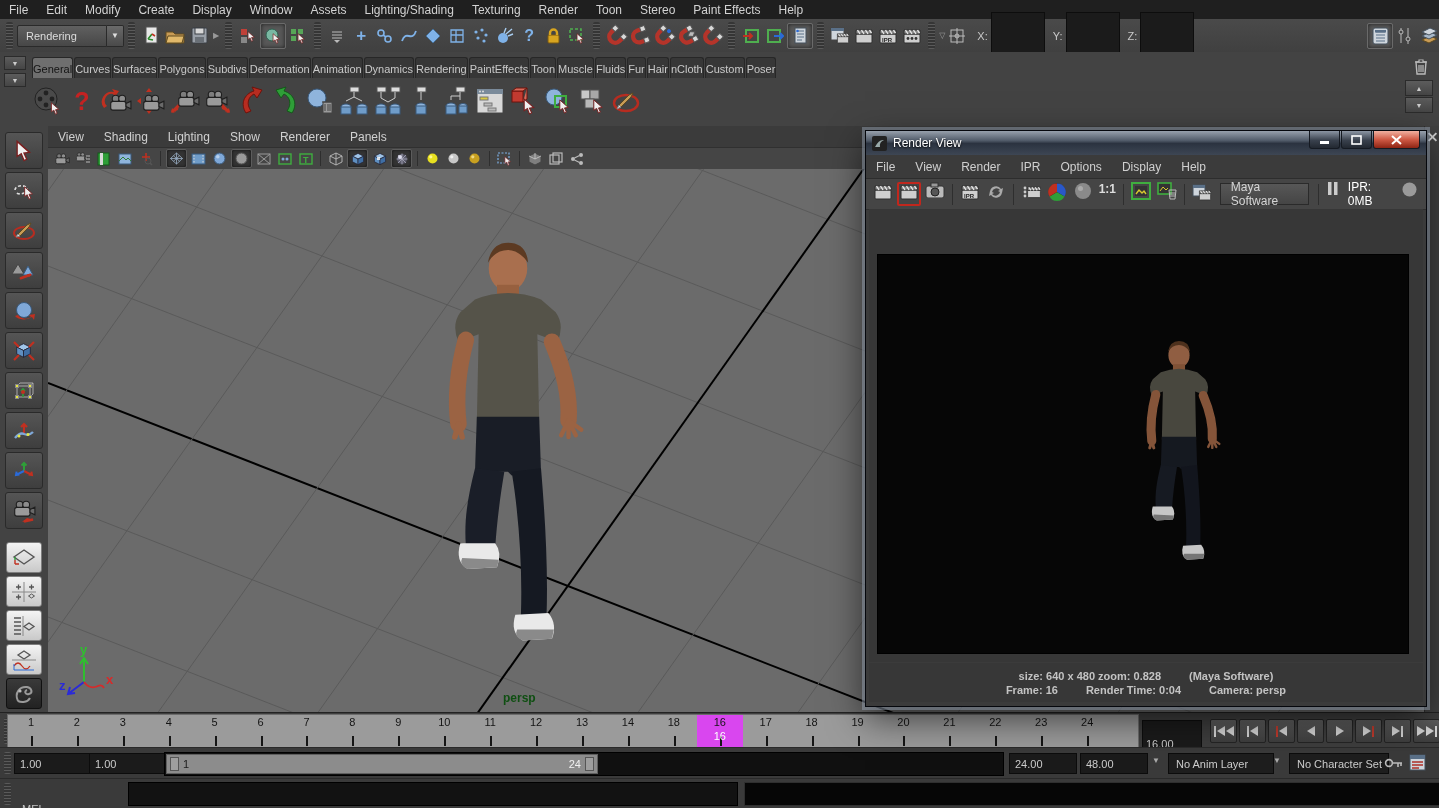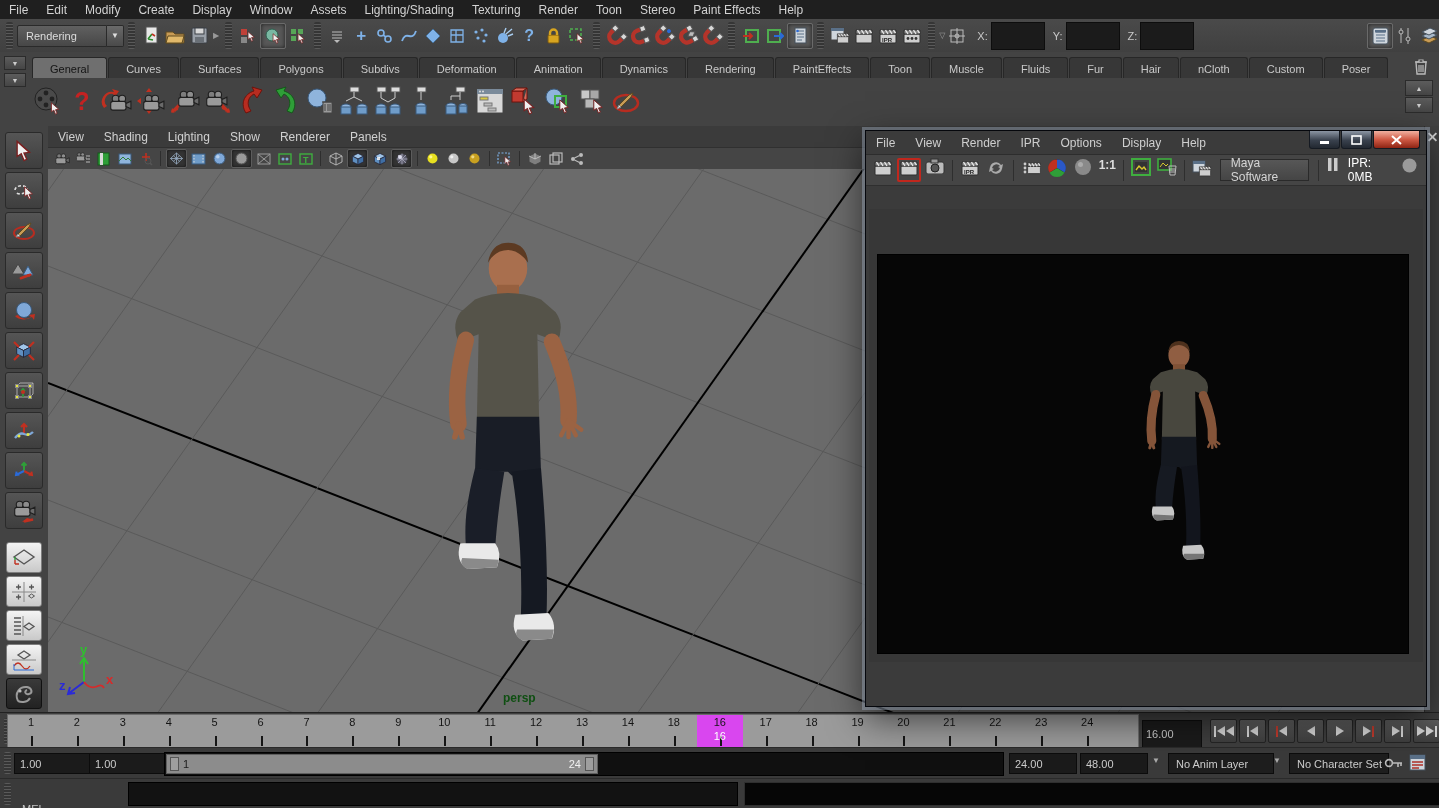--- a/index.html
+++ b/index.html
@@ -13,27 +13,27 @@
   #menubar{left:0;top:0;width:1439px;height:19px;background:#1f1f1f;border-bottom:1px solid #000}
   #menubar .mitem{padding:0 9px;height:19px;display:flex;align-items:center;color:#d2d2d2;font-size:12px;cursor:default}
   
   #statusline{left:0;top:19px;width:1439px;height:33px;background:linear-gradient(#4a4a4a,#404040);border-bottom:1px solid #2c2c2c;display:flex;align-items:center;padding:0 2px}
   .combo{height:20px;background:linear-gradient(#606060,#474747);border:1px solid #2a2a2a;color:#ddd;display:flex;align-items:center;padding:0 8px;border-radius:2px 0 0 2px}
   .combo-arrow{width:16px;height:20px;background:linear-gradient(#6a6a6a,#4a4a4a);border:1px solid #2a2a2a;border-left:none;display:flex;align-items:center;justify-content:center;border-radius:0 2px 2px 0;color:#ddd;font-size:8px}
   .ic{width:24px;height:24px;display:inline-flex;align-items:center;justify-content:center;flex:0 0 auto;border-radius:2px}
   .ic.on{background:#585858;box-shadow:inset 0 0 4px #1f1f1f;border:1px solid #6a6a6a}
   .ic svg{display:block}
   .coord-lbl{color:#c9c9c9;margin:0 3px 0 8px}
-  .tfield{width:46px;height:18px;background:#1b1b1b;border:1px solid #0d0d0d;color:#ccc;font-family:"Liberation Sans",sans-serif;font-size:11px;padding:4px 3px}
+  .tfield{width:46px;height:18px;background:#1b1b1b;border:1px solid #0d0d0d;color:#ccc;font-family:"Liberation Sans",sans-serif;font-size:11px;padding:14px 3px}
   
   #shelf{left:0;top:52px;width:1439px;height:74px;background:#434343;border-bottom:1px solid #252525}
   #shelf-left{position:absolute;left:2px;top:4px;width:26px;display:flex;flex-direction:column;gap:3px;align-items:center}
   .mini-arrow{width:20px;height:12px;background:linear-gradient(#5c5c5c,#454545);border:1px solid #2b2b2b;color:#ccc;font-size:7px;display:flex;align-items:center;justify-content:center}
   #shelf-tabs{position:absolute;left:32px;top:5px;right:40px;height:21px;display:flex;overflow:hidden}
-  .tab{height:21px;padding:0 17px;background:#373737;color:#c9c9c9;border:1px solid #272727;border-bottom:none;display:flex;align-items:center;margin-right:1px;border-radius:3px 3px 0 0;white-space:nowrap}
+  .tab{height:21px;padding:0 0;background:#373737;color:#c9c9c9;border:1px solid #272727;border-bottom:none;display:flex;align-items:center;margin-right:1px;border-radius:3px 3px 0 0;white-space:nowrap}
   .tab.active{background:#6f6f6f;color:#141414}
   #shelf-icons{position:absolute;left:32px;top:27px;right:46px;height:44px;display:flex;align-items:center;gap:2px}
   .shic{width:32px;height:36px;display:flex;align-items:center;justify-content:center;flex:0 0 auto}
   #shelf-right{position:absolute;right:2px;top:2px;width:36px;height:70px}
   
   #main{left:0;top:126px;width:1439px;height:586px;background:#434343}
   #toolbox{position:absolute;left:0;top:0;width:48px;height:586px;background:#434343;border-right:1px solid #2d2d2d;display:flex;flex-direction:column;align-items:center;padding-top:6px}
   .tbtn{width:36px;height:35px;margin-bottom:3px;background:linear-gradient(#555,#3e3e3e);border:1px solid #2a2a2a;border-radius:3px;display:flex;align-items:center;justify-content:center;flex:0 0 auto}
   .lbtn{width:34px;height:29px;margin-bottom:3px;background:linear-gradient(#f4f4f4,#c9c9c9);border:1px solid #7e7e7e;border-radius:3px;display:flex;align-items:center;justify-content:center;flex:0 0 auto}
   .lbtn.dark{background:linear-gradient(#3a3a3a,#222);border-color:#111}
@@ -879,20 +879,27 @@
       <div id="persp-label">persp</div>
     </div>
   </div>
 
   <div id="right-strip">
     <div class="xicon"></div>
   </div>
 </div>
 
 <div id="rv" class="abs">
+  <div id="rv-title">
+    <svg width="15" height="15" style="margin-right:6px">
+        <rect x="0" y="0" width="15" height="15" rx="2" fill="#222"></rect>
+        <path d="M3,11 q4,-8 9,-7 q-5,2 -4,7z" fill="#9aa"></path>
+      </svg>
+    <span>Render View</span>
+  </div>
   <div id="rv-winbtns">
     <div class="wbtn">
         <svg width="10" height="9">
           <rect x="0" y="6" width="9" height="3" fill="#fff"></rect>
         </svg>
       </div>
     <div class="wbtn">
         <svg width="11" height="10">
           <rect x="1" y="1" width="9" height="8" fill="none" stroke="#fff" stroke-width="1.6"></rect>
         </svg>
@@ -1008,20 +1015,31 @@
         </svg>
       </div>
   </div>
   <div id="rv-view">
     <div id="rv-img">
       <div class="abs" style="left:250px;top:84px;width:102px;height:242px;filter:brightness(.85)">
         <svg width="102" height="242" viewBox="0 0 100 240" preserveAspectRatio="xMidYMax meet">
             <use href="#man"></use>
           </svg>
       </div>
+    </div>
+  </div>
+  <div id="rv-status">
+    <div class="row">
+      <span>size: 640 x 480 zoom: 0.828</span>
+      <span>(Maya Software)</span>
+    </div>
+    <div class="row">
+      <span>Frame: 16</span>
+      <span>Render Time: 0:04</span>
+      <span>Camera: persp</span>
     </div>
   </div>
 </div>
 
 <div id="timerow" class="abs">
   <div class="grip" style="height:26px"></div>
   <div id="time-ruler">
       <div class="tl-cell">
         <div class="num">1</div>
       </div>

